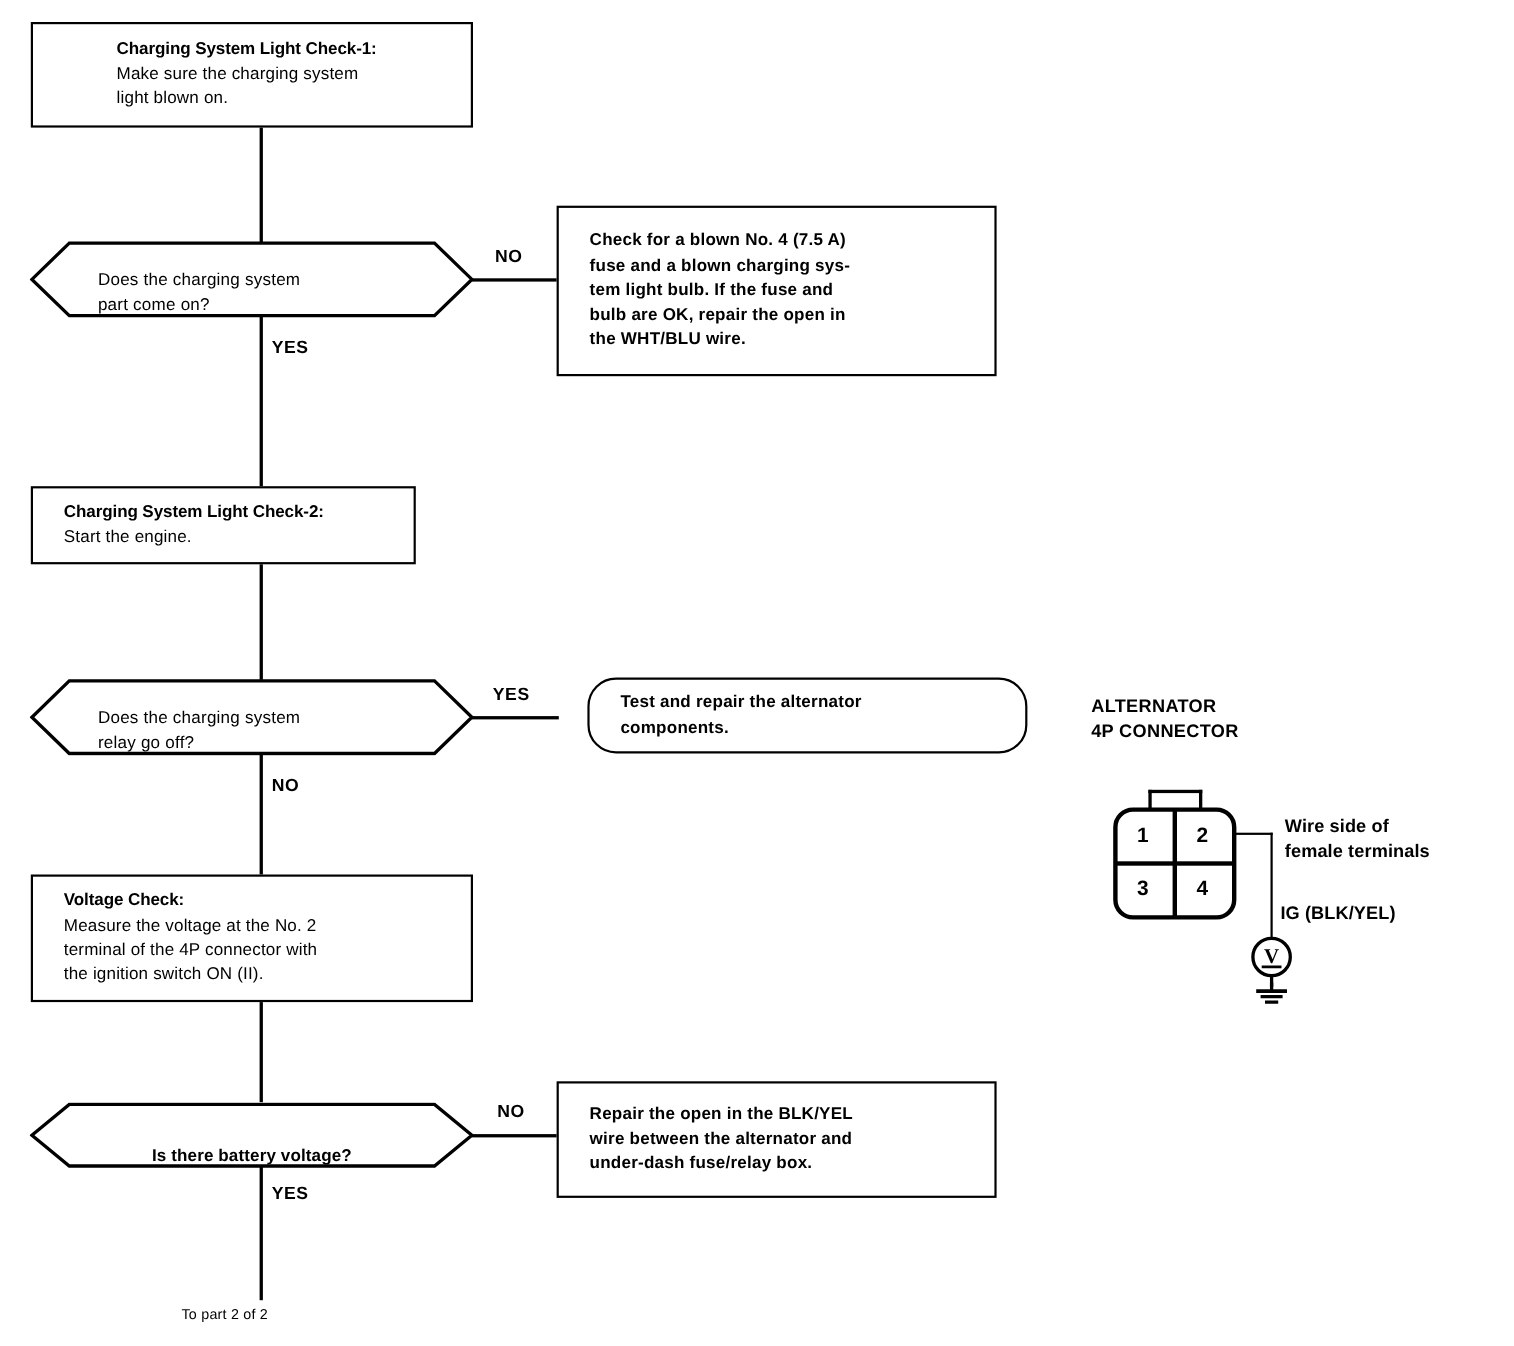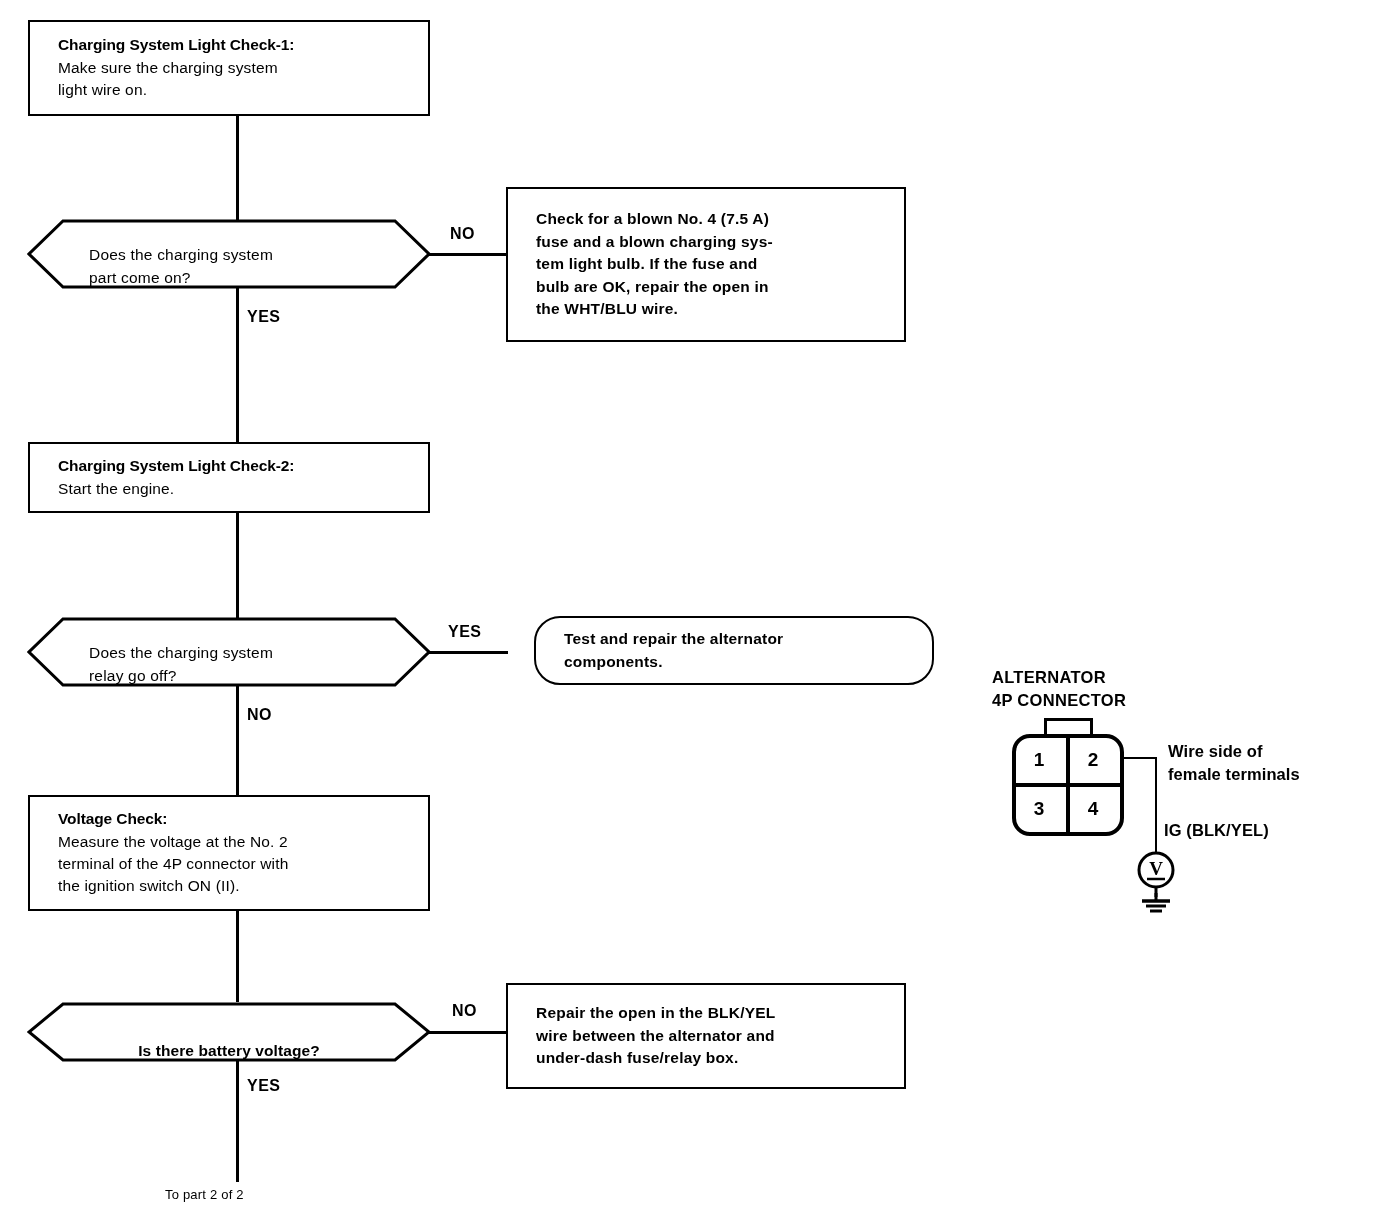--- a/index.html
+++ b/index.html
@@ -170,26 +170,26 @@
 
 <div id="page">
 
   <div class="vline" style="left:236px; top:115px; height:105px;"></div>
   <div class="vline" style="left:236px; top:288px; height:155px;"></div>
   <div class="vline" style="left:236px; top:512px; height:106px;"></div>
   <div class="vline" style="left:236px; top:684px; height:112px;"></div>
   <div class="vline" style="left:236px; top:910px; height:92px;"></div>
   <div class="vline" style="left:236px; top:1057px; height:125px;"></div>
 
-  <div class="proc-box" style="left:28px; top:20px; width:402px; height:96px;">
+  <div class="proc-box" style="left:28px; top:20px; width:402px; height:96px;padding-left:48px;">
     <div class="proc-inner">
       <div class="proc-title">Charging System Light Check-1:</div>
       <div class="proc-body">
         <span class="ln">Make sure the charging system</span>
-        <span class="ln">light wire on.</span>
+        <span class="ln">light blown on.</span>
       </div>
     </div>
   </div>
 
   <div class="decision left-text" style="left:27px; top:219px; width:404px; height:70px;">
     <svg width="404" height="70" viewBox="0 0 404 70">
       <polygon points="36,2 368,2 402,35 368,68 36,68 2,35" fill="#ffffff" stroke="#000000" stroke-width="3"></polygon>
     </svg>
     <div class="dec-text">
       <span class="ln">Does the charging system</span>
@@ -206,21 +206,21 @@
       <div class="proc-body bold">
         <span class="ln">Check for a blown No. 4 (7.5 A)</span>
         <span class="ln">fuse and a blown charging sys-</span>
         <span class="ln">tem light bulb. If the fuse and</span>
         <span class="ln">bulb are OK, repair the open in</span>
         <span class="ln">the WHT/BLU wire.</span>
       </div>
     </div>
   </div>
 
-  <div class="proc-box" style="left:28px; top:442px; width:402px; height:71px;">
+  <div class="proc-box" style="left:28px; top:442px; width:350px; height:71px;">
     <div class="proc-inner">
       <div class="proc-title">Charging System Light Check-2:</div>
       <div class="proc-body">
         <span class="ln">Start the engine.</span>
       </div>
     </div>
   </div>
 
   <div class="decision left-text" style="left:27px; top:617px; width:404px; height:70px;">
     <svg width="404" height="70" viewBox="0 0 404 70">
@@ -274,21 +274,21 @@
       <div class="proc-body bold">
         <span class="ln">Repair the open in the BLK/YEL</span>
         <span class="ln">wire between the alternator and</span>
         <span class="ln">under-dash fuse/relay box.</span>
       </div>
     </div>
   </div>
 
   <div class="plain-caption" style="left:165px; top:1187px;">To part 2 of 2</div>
 
-  <div class="conn-heading" style="left:992px; top:631px;margin-top:35px;">
+  <div class="conn-heading" style="left:992px; top:631px;">
     <span class="ln">ALTERNATOR</span>
     <span class="ln">4P CONNECTOR</span>
   </div>
 
   <div class="conn-tab" style="left:1044px; top:718px; width:49px; height:19px;"></div>
 
   <div class="conn-body" style="left:1012px; top:734px; width:112px; height:102px;"></div>
 
   <div class="conn-grid-v" style="left:1066px; top:736px; height:98px;"></div>
   <div class="conn-grid-h" style="left:1014px; top:783px; width:108px;"></div>

